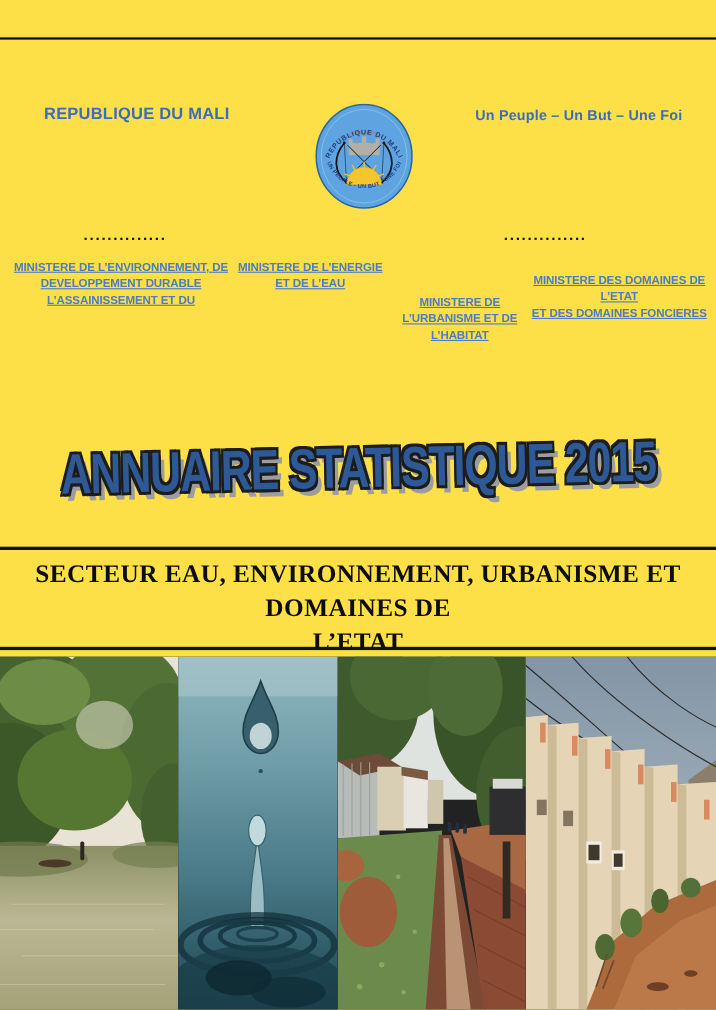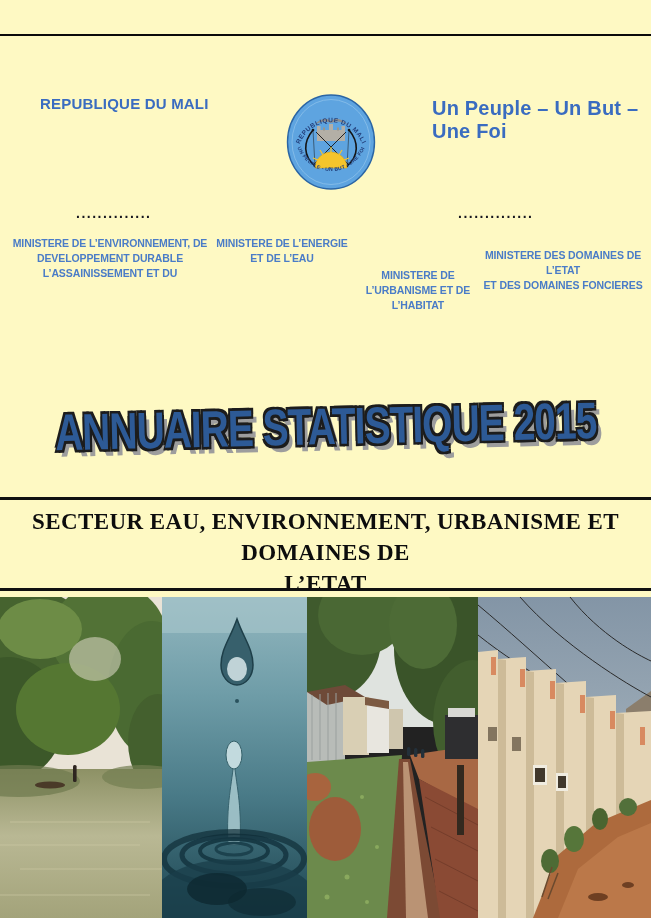--- a/index.html
+++ b/index.html
@@ -1,25 +1,25 @@
 <!DOCTYPE html>
 <html><head>
 <meta charset="utf-8">
 <style>
   html,body{margin:0;padding:0;background:#e8e8e8;}
-  .page{position:relative;width:651px;height:918px;background:#fef9c3;overflow:hidden;
+  .page{position:relative;width:651px;height:918px;background:#fde047;overflow:hidden;
         font-family:"Liberation Sans",sans-serif;}
   .top-rule{position:absolute;left:0;top:34px;width:651px;height:2px;background:#0a0a0a;}
   .hdr-left{position:absolute;left:40px;top:95px;font-size:15px;font-weight:bold;color:#3a6cc0;letter-spacing:.2px;}
-  .hdr-right{position:absolute;left:432px;top:97px;font-size:20px;font-weight:bold;color:#3a6cc0;letter-spacing:.2px;}
+  .hdr-right{position:absolute;left:432px;top:97px;font-size:13px;font-weight:bold;color:#3a6cc0;letter-spacing:.2px;}
   .logo{position:absolute;left:286px;top:94px;}
   .dots{position:absolute;top:205px;font-size:14px;font-weight:bold;color:#16161f;letter-spacing:1.5px;}
   .dots.d1{left:76px;} .dots.d2{left:458px;}
   .mincol{position:absolute;top:236px;font-size:10.5px;font-weight:bold;color:#4a7cc7;
-          text-align:center;line-height:15px;letter-spacing:-0.1px;}
+          text-align:center;line-height:15px;letter-spacing:-0.1px;text-decoration:underline;}
   .c1{left:12px;width:196px;} .c2{left:210px;width:144px;} .c3{left:358px;width:120px;margin-top:32px;} .c4{left:482px;width:162px;margin-top:12px;}
   .subtitle{position:absolute;left:0;top:330px;width:651px;text-align:center;
             font-family:"DejaVu Serif",serif;font-style:italic;font-weight:bold;
             font-size:25px;color:#0d0d0d;letter-spacing:-0.3px;}
   .main-title{position:absolute;left:0;top:405px;width:651px;text-align:center;}
   .main-title .t{display:inline-block;font-weight:900;font-size:39px;letter-spacing:-1px;
       color:#2d5a96;transform:rotate(-1.3deg) scaleY(1.32);transform-origin:center;
       text-shadow:-2px -2px 0 #1c1c1c,2px -2px 0 #1c1c1c,-2px 2px 0 #1c1c1c,2px 2px 0 #1c1c1c,5px 5px 0 #9d9d9d;}
   .rule{position:absolute;left:0;width:651px;height:3px;background:#111;}
   .rule.a{top:497px;} .rule.b{top:588px;}

